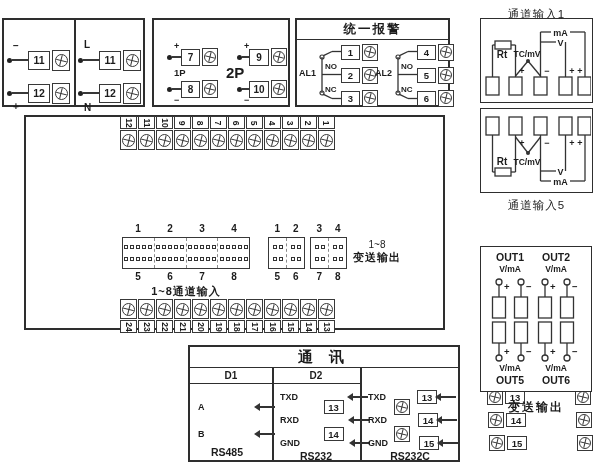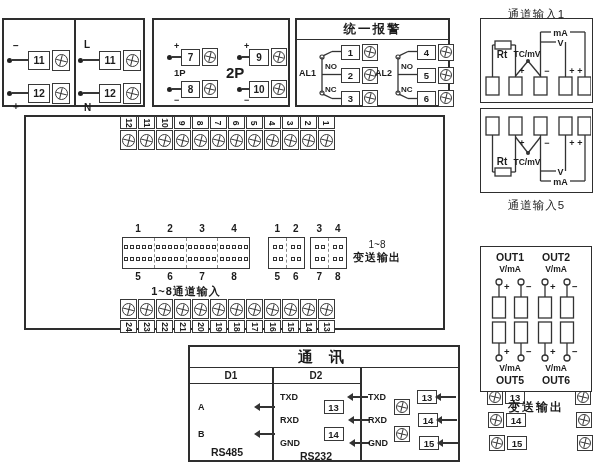--- a/index.html
+++ b/index.html
@@ -644,20 +644,21 @@
       </span>
   </div>
   <div class="cterm" style="left:178px; top:88px;">
     <span class="lbl">GND</span>
       <span class="arrow"></span>
     <span class="numbox" style="width:20px; height:14px; font-size:9.5px;">15</span>
     <span class="screwbox" style="width:16px; height:16px;">
         <span class="screw s12"></span>
       </span>
   </div>
+  <div class="cap" style="left:170px; top:103px; width:100px; font-size:10.5px; letter-spacing:0;">RS232C</div>
 </div>
 
 <div class="cap" style="left:480px; top:7px; width:113px; font-weight:400;">通道输入1</div>
 
 <div class="panel" style="left:480px; top:18px; width:113px; height:85px; border-width:1.5px;">
   <svg width="110" height="82" viewBox="0 0 110 82">
     <g stroke="#333" stroke-width="1.3" fill="none">
       <line x1="11.5" y1="58" x2="11.5" y2="26"></line>
       <line x1="34.5" y1="58" x2="34.5" y2="26"></line>
       <line x1="59.5" y1="58" x2="59.5" y2="13"></line>

